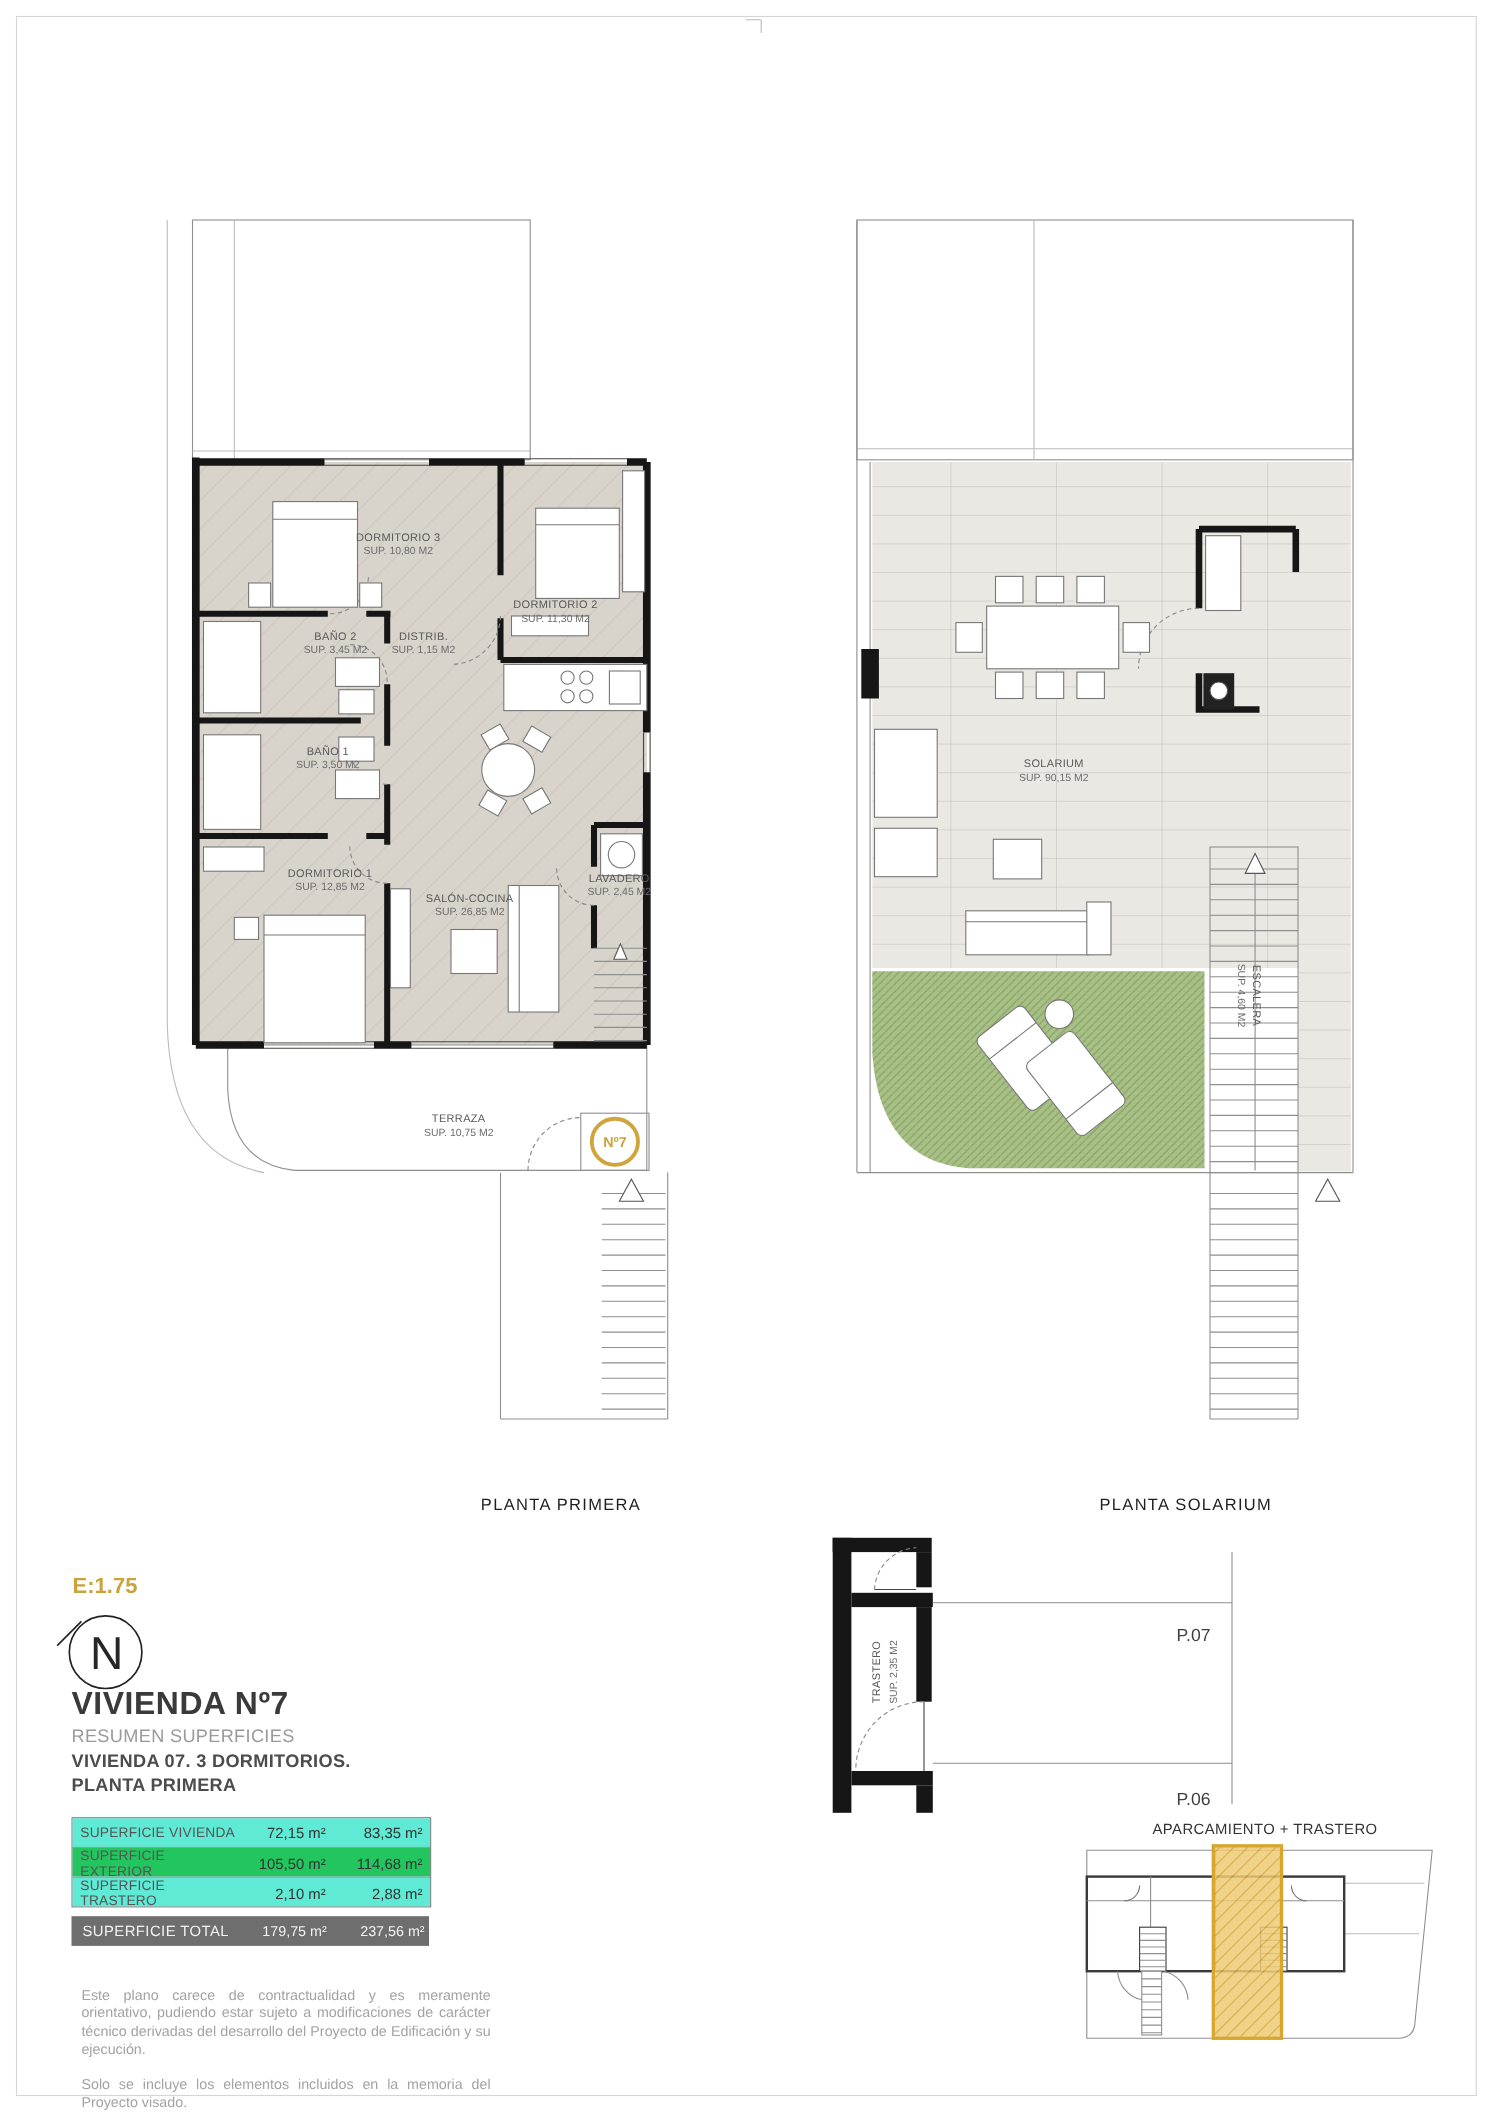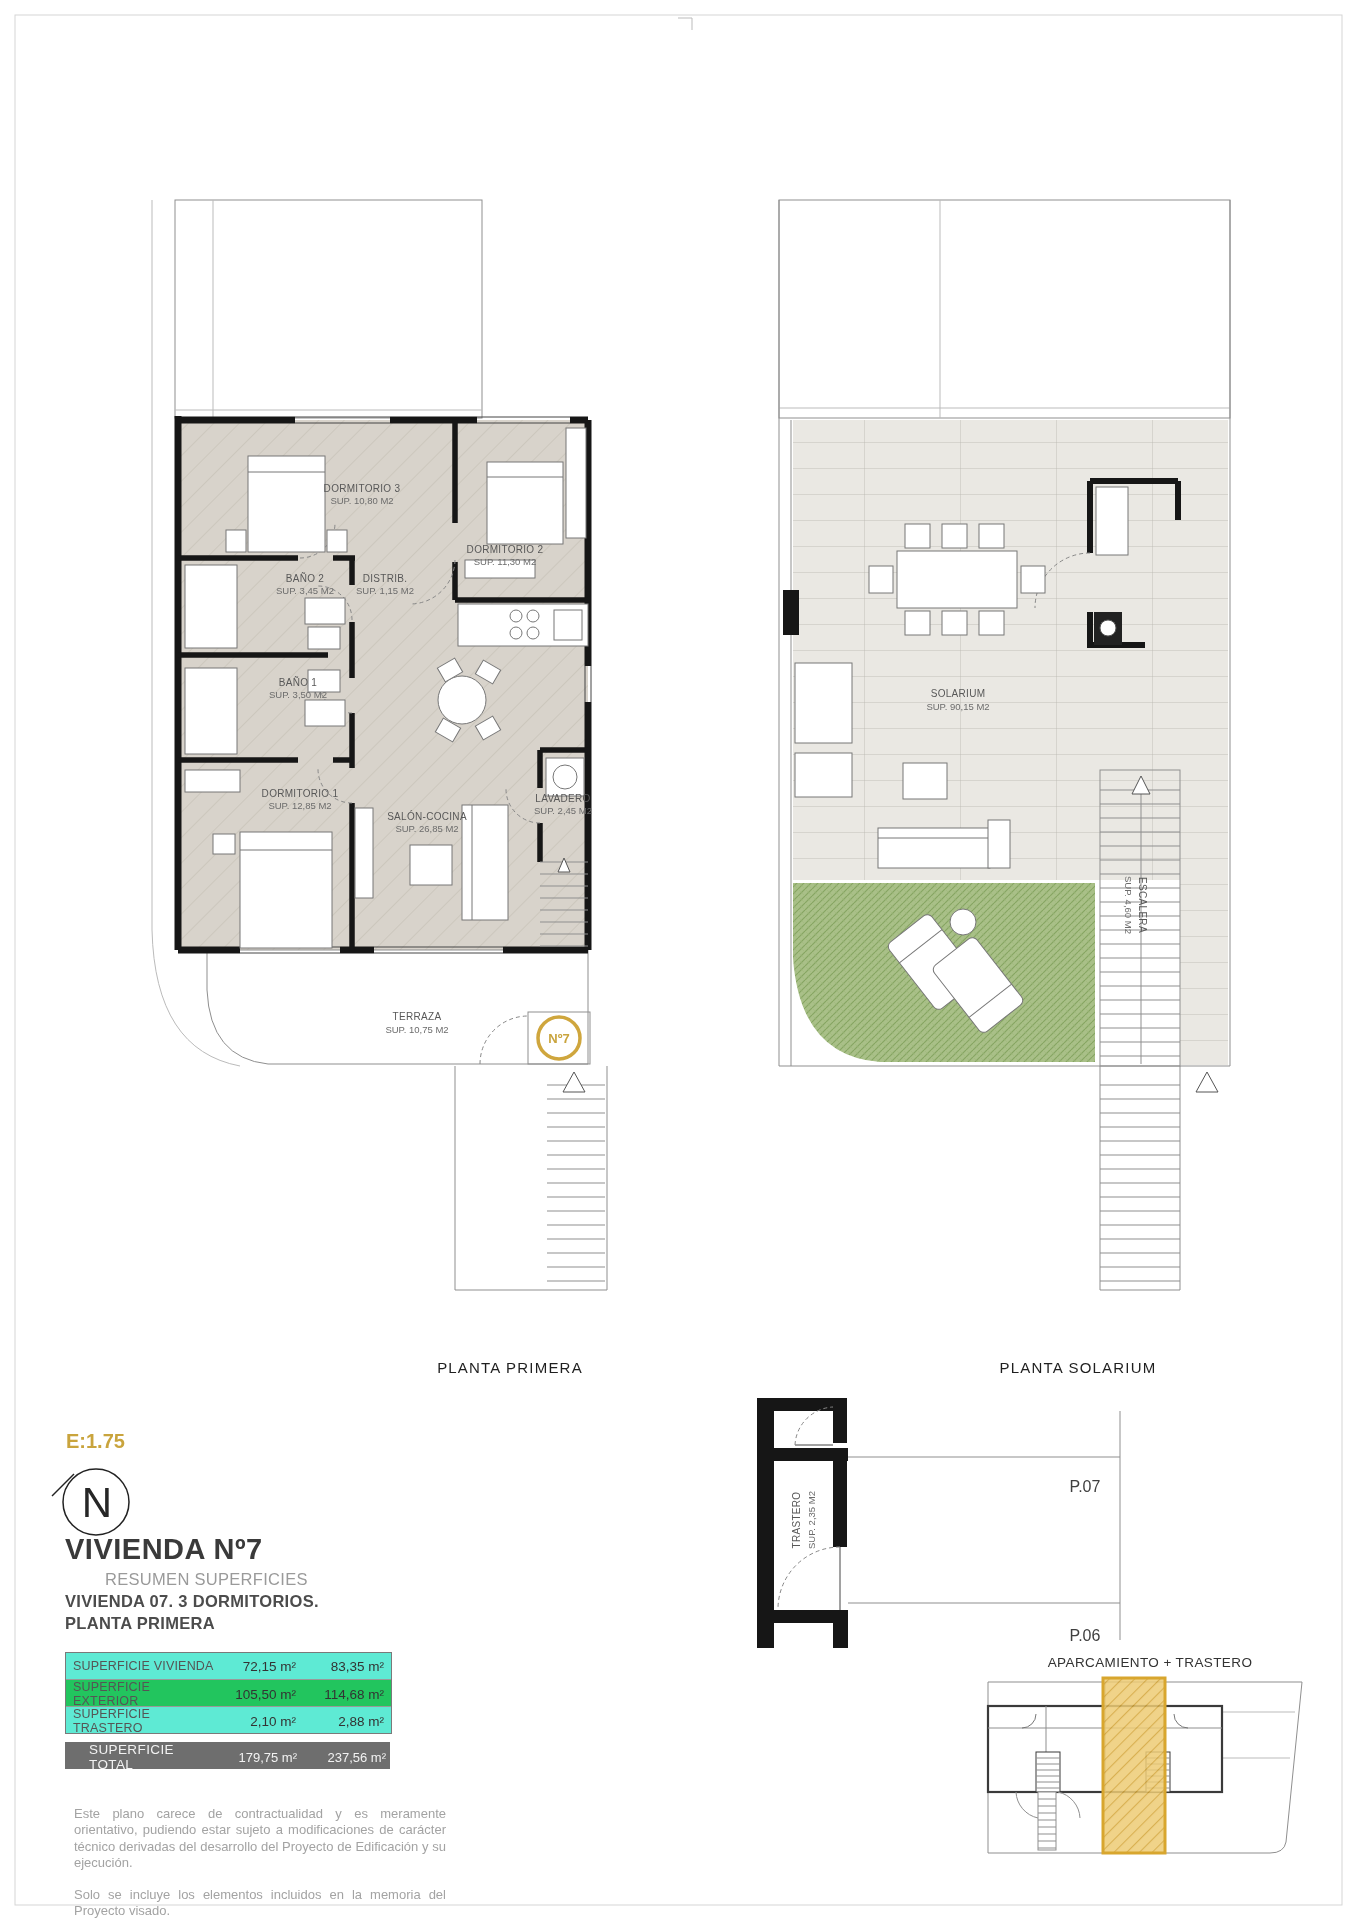--- a/index.html
+++ b/index.html
@@ -18,33 +18,33 @@
   .wall{stroke:#161616;stroke-width:7;fill:none;}
   .wall2{stroke:#161616;stroke-width:5.5;fill:none;}
   .wall3{stroke:#161616;stroke-width:6;fill:none;}
   .win{stroke:#444;stroke-width:1;fill:none;}
   .thin{stroke:#8f8f8f;stroke-width:1;fill:none;}
   .thin2{stroke:#bbb;stroke-width:1;fill:none;}
   .furn{stroke:#777;stroke-width:1;fill:#fff;}
   .furnl{stroke:#777;stroke-width:1;fill:none;}
   .dash{stroke:#888;stroke-width:1;fill:none;stroke-dasharray:4 3;}
   .title{font-size:29px;font-weight:bold;color:#3a3a3a;letter-spacing:.5px;line-height:1.05;}
-  .subtitle{font-size:16.5px;color:#9a9a9a;letter-spacing:.3px;margin-top:6px;margin-left:40px;}
+  .subtitle{font-size:16.5px;color:#9a9a9a;letter-spacing:.3px;margin-top:6px;}
   .infoline{font-size:16.5px;color:#4c4c4c;font-weight:600;letter-spacing:.3px;margin-top:3px;}
   .sumhead{display:grid;grid-template-columns:152px 84px 89px;font-size:12.5px;color:#707070;margin-top:34px;}
   .sumhead span{text-align:right;padding-right:4px;}
   .sumtable{border:1.5px solid #7a7a7a;}
   .srow{display:grid;grid-template-columns:150px 84px 88px;height:26px;align-items:center;border-top:1px solid #999;}
   .srow:first-child{border-top:none;}
   .srow .lbl{font-size:12.5px;color:#555;padding-left:7px;letter-spacing:.2px;}
   .srow .val{font-size:13.5px;color:#333;text-align:right;padding-right:4px;}
   .rowA{background:#5eead4;}
   .rowB{background:#22c55e;}
   .totrow{display:grid;grid-template-columns:152px 84px 89px;height:27px;align-items:center;background:#6e6e6e;}
-  .totrow .lbl{font-size:13.5px;color:#f2f2f2;padding-left:24px;letter-spacing:.4px;}
+  .totrow .lbl{font-size:13.5px;color:#f2f2f2;padding-left:10px;letter-spacing:.4px;}
   .totrow .val{font-size:13px;color:#f2f2f2;text-align:right;padding-right:4px;}
   .disc{font-size:13px;color:#a3a3a3;text-align:justify;line-height:1.25;}
   .disc p{margin:16px;}
 </style>
 </head>
 <body>
 
 <div id="page">
 
   <svg class="abs" style="left:0;top:0" width="1357" height="1920" viewBox="0 0 1357 1920">

